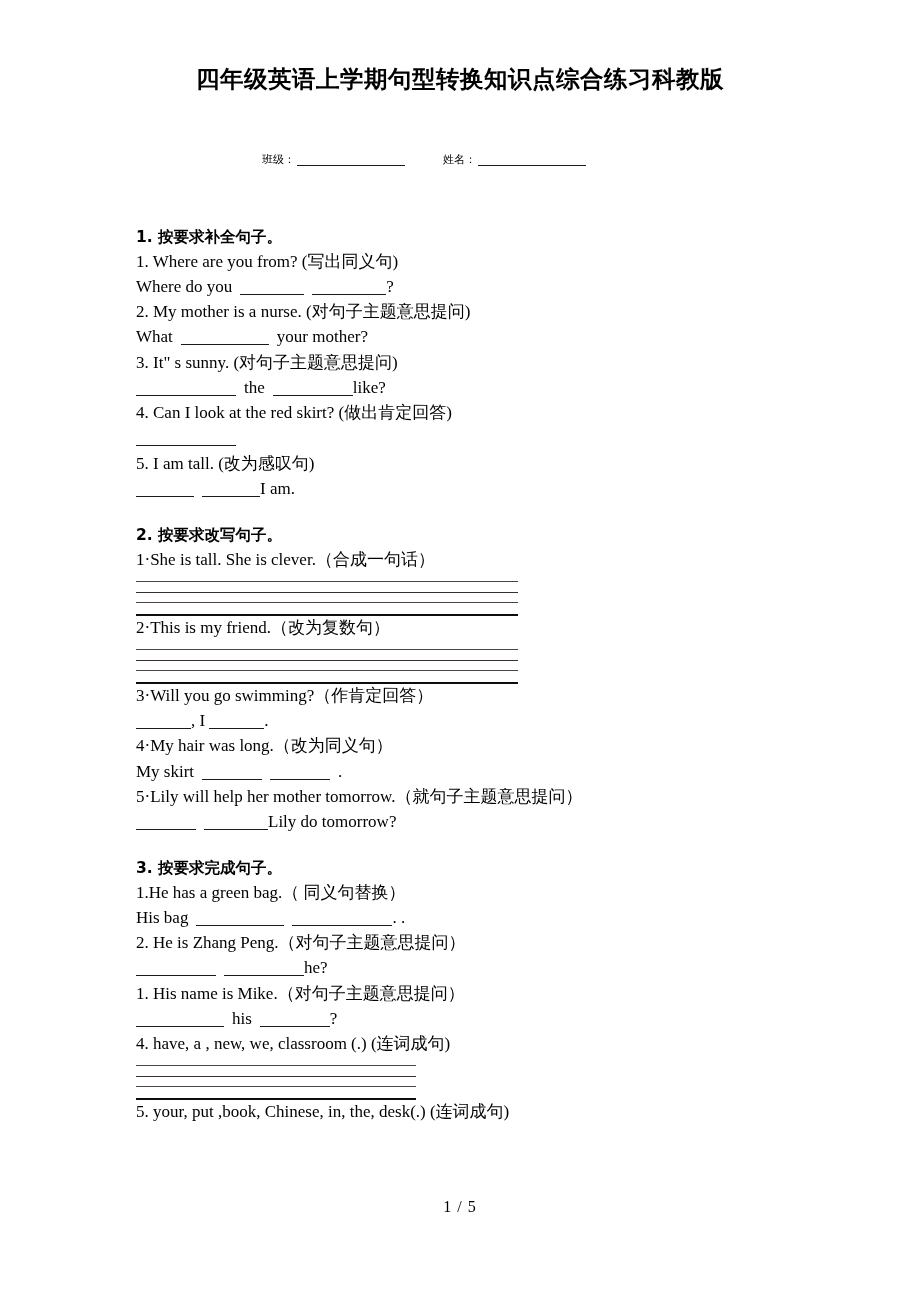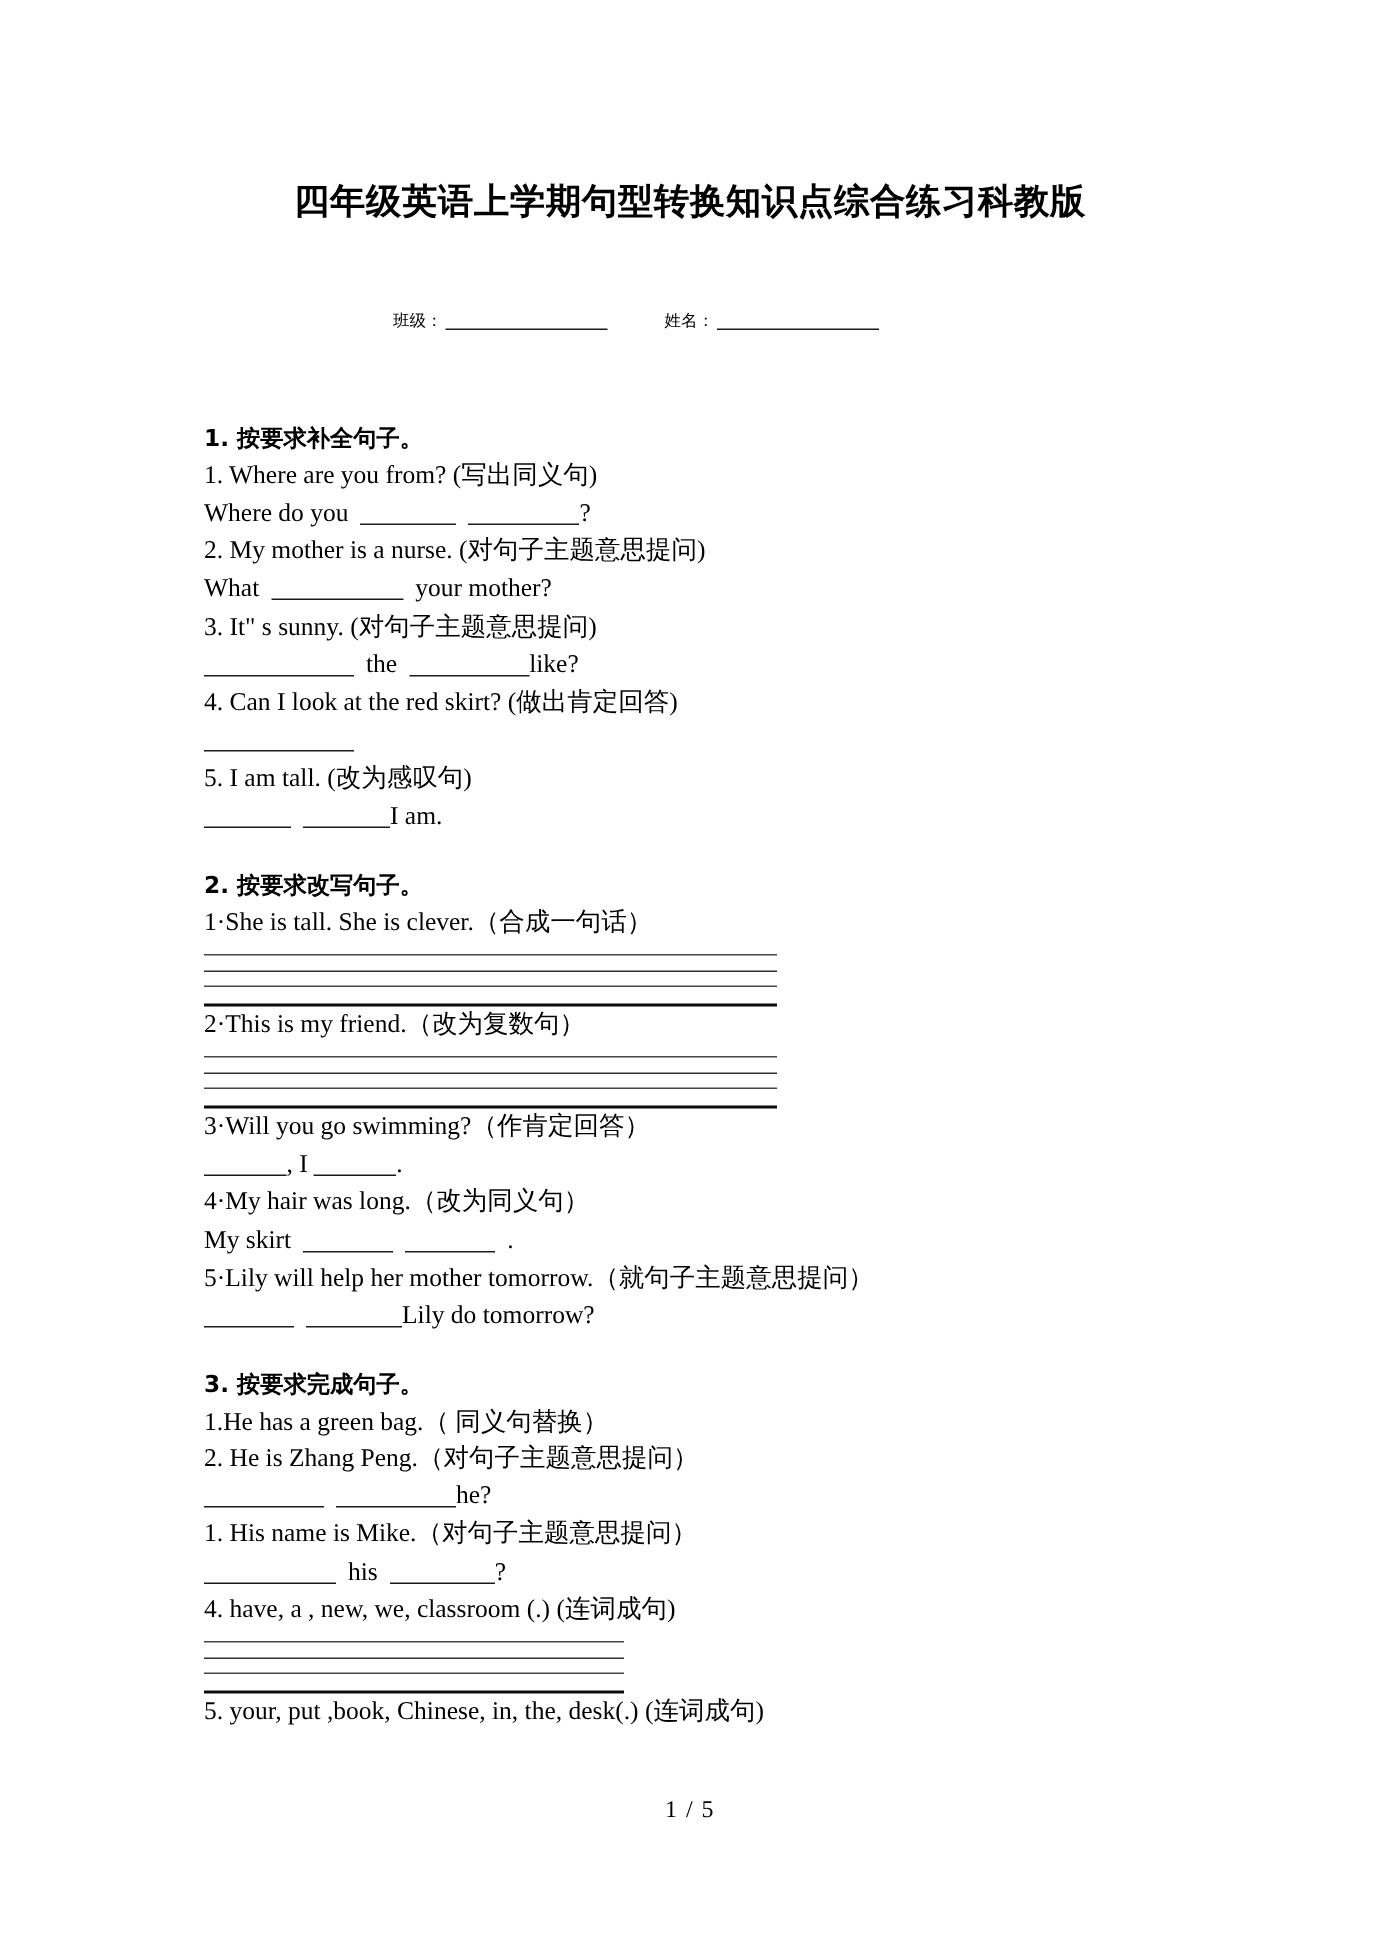--- a/index.html
+++ b/index.html
@@ -24,21 +24,21 @@
   }
 
   
   .doc-title {
     text-align: center;
     font-family: "DejaVu Sans", "Liberation Sans", sans-serif;
     font-weight: bold;
     font-size: 23.5px;
     letter-spacing: 0.5px;
     margin: 0;
-    padding-top: 120px;
+    padding-top: 65px;
     line-height: 1.2;
   }
 
   
   .meta-row {
     margin-top: 60px;
     padding-left: 262px;
     font-size: 11px;
     line-height: 1.2;
     white-space: nowrap;
@@ -189,20 +189,21 @@
       <p class="q-line ans"><span>My skirt</span><span class="sp8"></span><span class="blank w60"></span><span class="sp8"></span><span class="blank w60"></span><span class="sp8"></span><span>.</span></p>
 
       <p class="q-line">5·Lily will help her mother tomorrow.（就句子主题意思提问）</p>
       <p class="q-line ans"><span class="blank w60"></span><span class="sp8"></span><span class="blank w64"></span><span>Lily do tomorrow?</span></p>
     </div>
 
     <div class="section">
       <p class="section-title">3.  按要求完成句子。</p>
 
       <p class="q-line">1.He has a green bag.（ 同义句替换）</p>
+      <p class="q-line ans"><span>His bag</span><span class="sp8"></span><span class="blank w88"></span><span class="sp8"></span><span class="blank w100"></span><span>. .</span></p>
 
       <p class="q-line">2. He is Zhang Peng.（对句子主题意思提问）</p>
       <p class="q-line ans"><span class="blank w80"></span><span class="sp8"></span><span class="blank w80"></span><span>he?</span></p>
 
       <p class="q-line">1. His name is Mike.（对句子主题意思提问）</p>
       <p class="q-line ans"><span class="blank w88"></span><span class="sp8"></span><span>his</span><span class="sp8"></span><span class="blank w70"></span><span>?</span></p>
 
       <p class="q-line">4. have, a , new, we, classroom (.) (连词成句)</p>
       <div class="rules narrow">
         <div class="gap9"></div>

